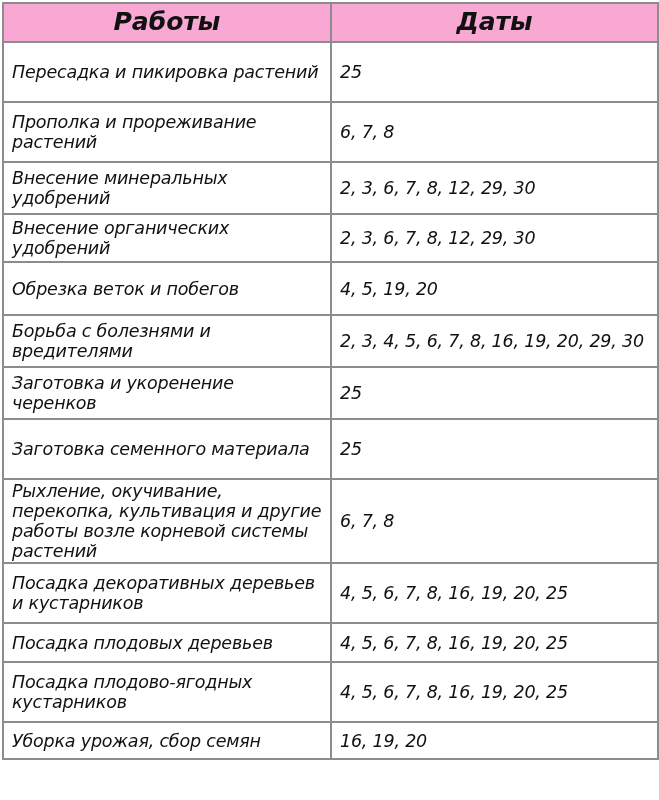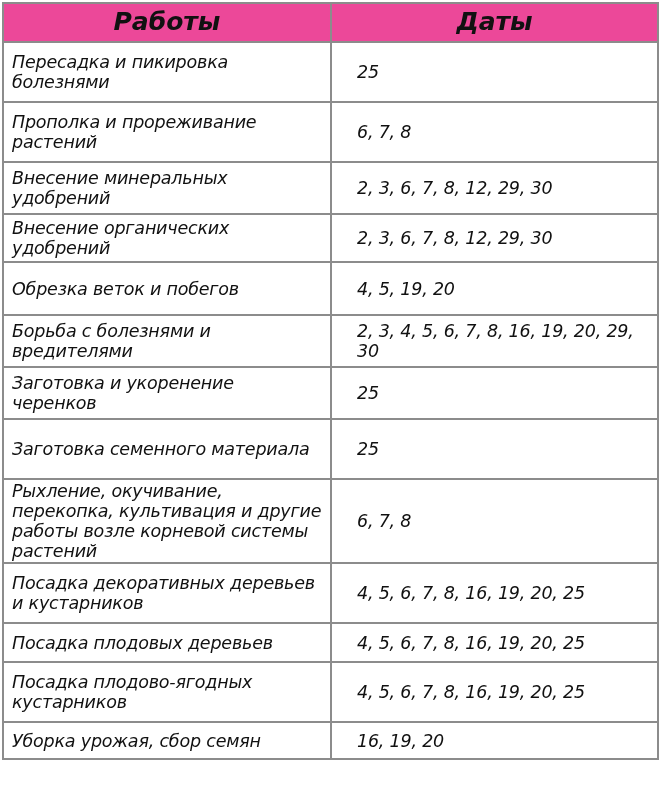--- a/index.html
+++ b/index.html
@@ -17,47 +17,47 @@
     .tbl th, .tbl td {
       border: 2px solid #8c8c8c;
       vertical-align: middle;
       padding: 0 8px;
       font-style: italic;
       font-size: 17.5px;
       line-height: 20px;
       letter-spacing: -0.2px;
     }
     .tbl th {
-      background: #ec4899;
+      background: #f9a8d4;
       font-weight: bold;
       font-size: 25px;
       height: 35px;
       text-align: center;
       letter-spacing: 0;
       padding-top: 0; padding-bottom: 2px;
     }
-    .tbl td.dates { padding-left: 25px; margin-top: 8px; }
+    .tbl td.dates { padding-left: 8px; margin-top: 8px; }
   </style>
 </head>
 <body>
 
 <table class="tbl">
   <colgroup>
       <col class="c1">
       <col class="c2">
     </colgroup>
   <thead>
     <tr>
       <th>Работы</th>
       <th>Даты</th>
     </tr>
   </thead>
   <tbody>
     <tr style="height:60px">
-      <td>Пересадка и пикировка болезнями</td>
+      <td>Пересадка и пикировка растений</td>
       <td class="dates">25</td>
     </tr>
     <tr style="height:60px">
       <td>Прополка и прореживание растений</td>
       <td class="dates">6, 7, 8</td>
     </tr>
     <tr style="height:52px">
       <td>Внесение минеральных удобрений</td>
       <td class="dates">2, 3, 6, 7, 8, 12, 29, 30</td>
     </tr>

